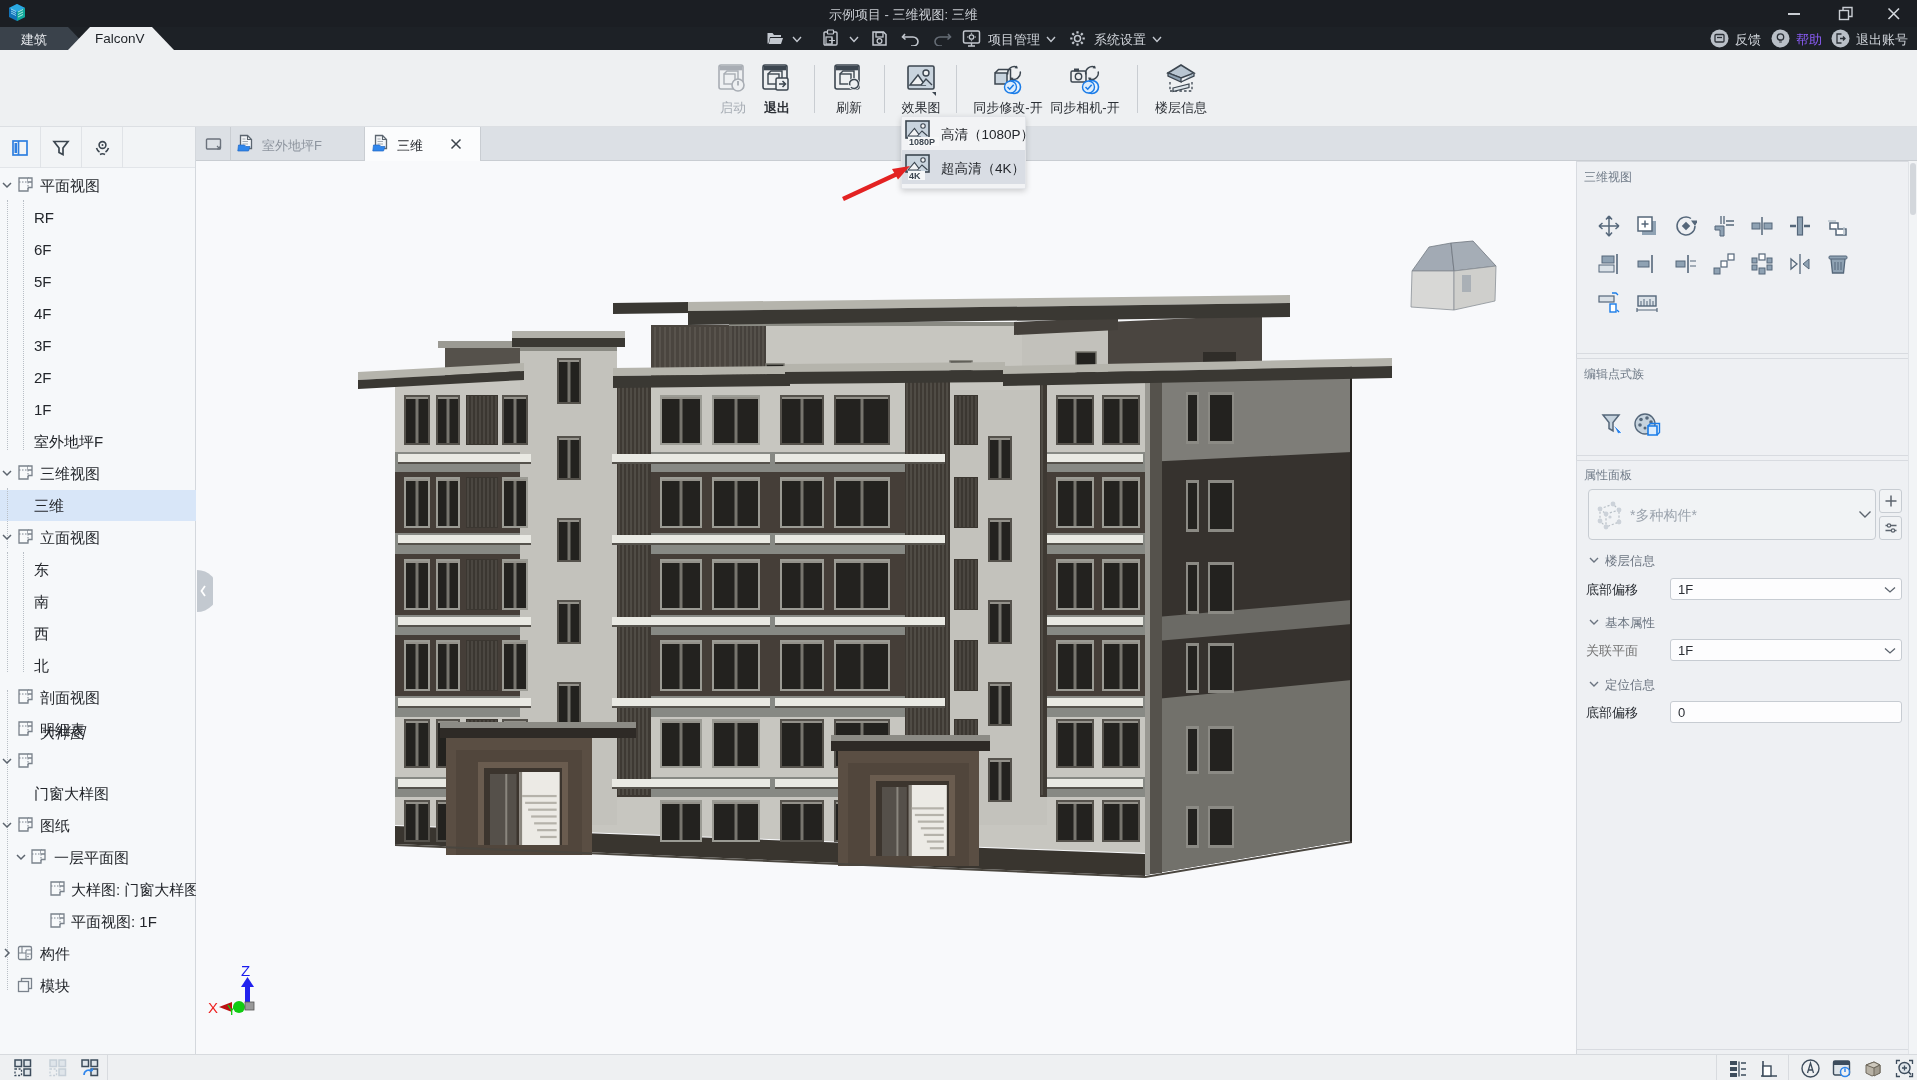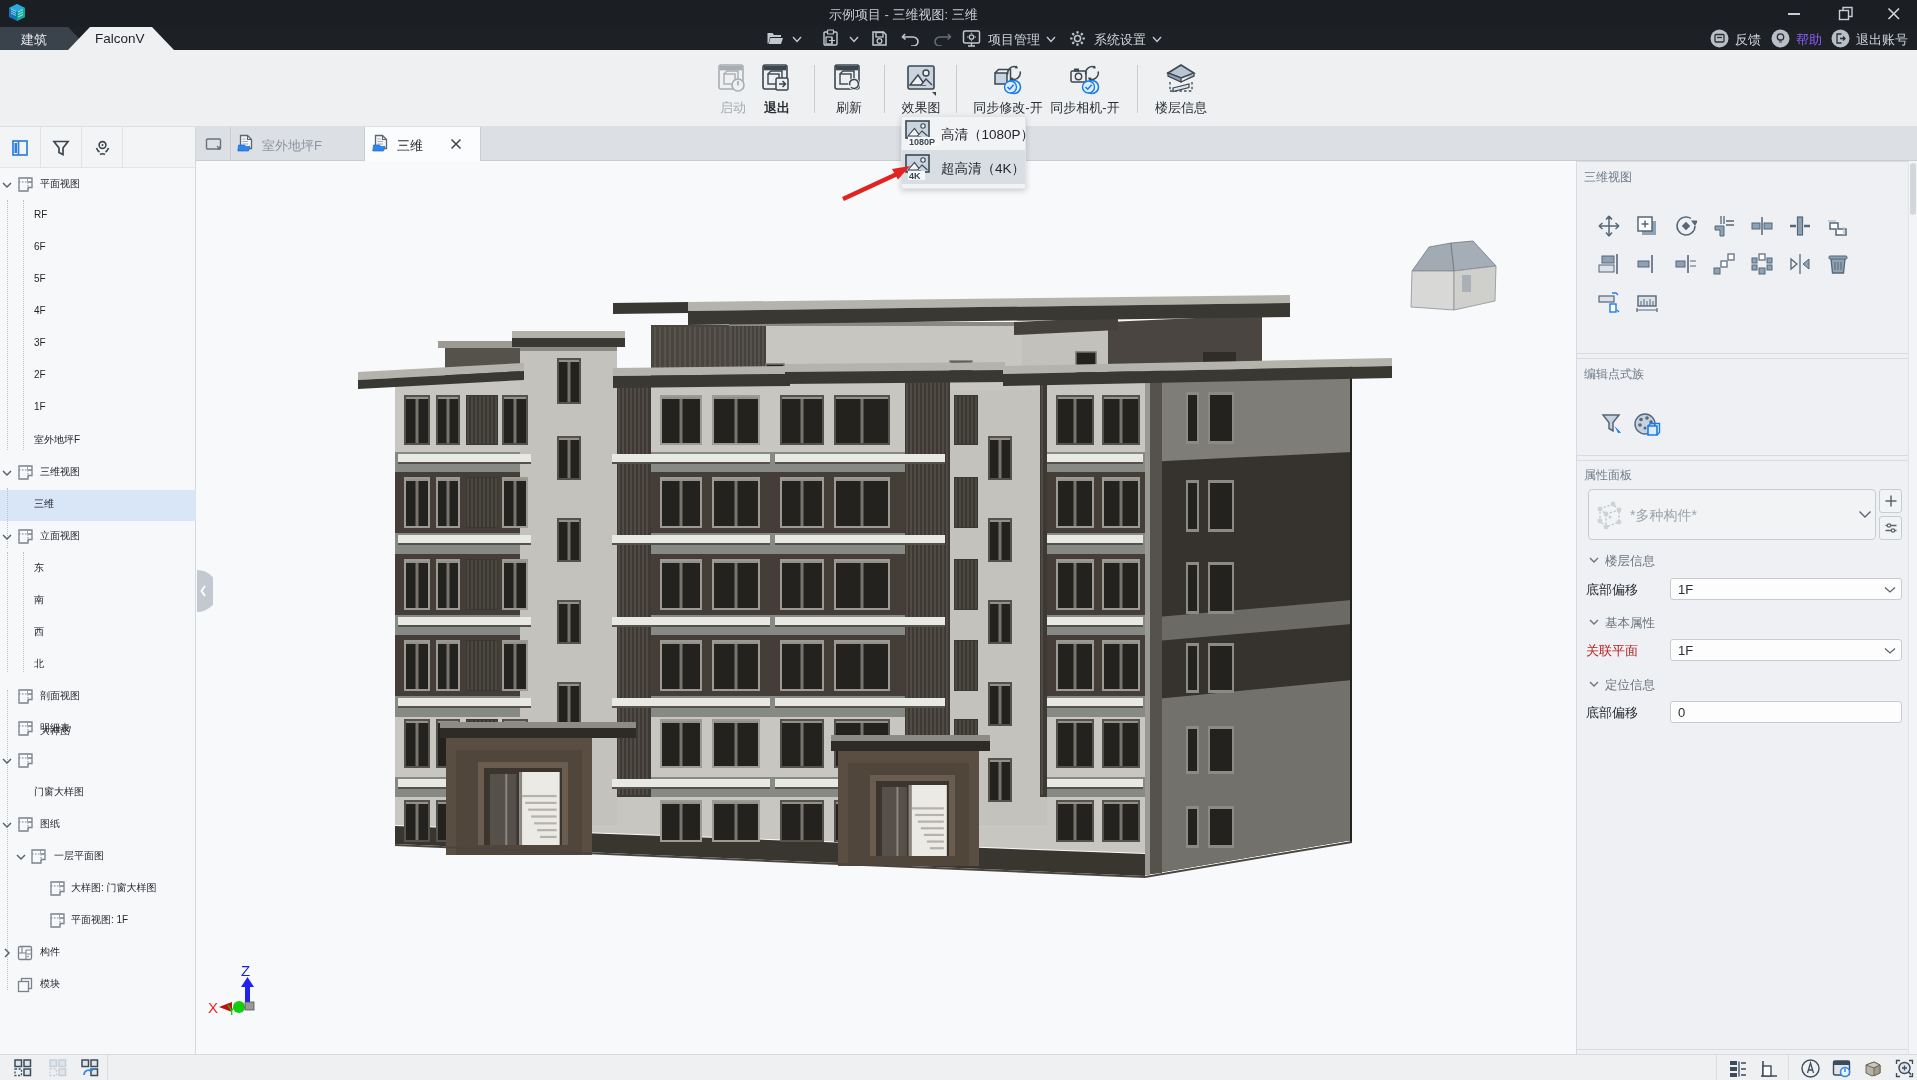--- a/index.html
+++ b/index.html
@@ -8,21 +8,21 @@
 .titlebar{left:0;top:0;width:1917px;height:27px;background:#1b1e23;}
 .menubar{left:0;top:27px;width:1917px;height:23px;background:#1d2126;}
 .ribbon{left:0;top:50px;width:1917px;height:77px;background:#eef0f2;border-bottom:1px solid #dcdfe3;}
 .leftpanel{left:0;top:127px;width:196px;height:927px;background:#f6f8fa;border-right:1px solid #d4d8dd;}
 .lp-toolbar{left:0;top:127px;width:195px;height:41px;background:#f2f4f6;border-bottom:1px solid #e2e5e9;}
 .tabbar{left:196px;top:127px;width:1721px;height:34px;background:#dce0e5;}
 .canvas{left:196px;top:161px;width:1380px;height:893px;background:#f8f9fb;}
 .rightpanel{left:1576px;top:161px;width:341px;height:893px;background:#eef0f3;border-left:1px solid #d4d8dd;}
 .statusbar{left:0;top:1054px;width:1917px;height:26px;background:#eef0f2;border-top:1px solid #d7dade;}
 .rtitle{font-size:12px;color:#717c89;}
-.treetxt{font-size:10px;color:#23262b;white-space:nowrap;}
+.treetxt{font-size:15px;color:#23262b;white-space:nowrap;}
 </style></head><body>
 
 <div class="abs titlebar"></div>
 <svg class="abs" style="left:9px;top:4px" width="16" height="18" viewBox="0 0 16 18">
 <polygon points="8,0 16,4 16,13 8,17 0,13 0,4" fill="#1273b8"></polygon>
 <polygon points="8,0 16,4 8,8 0,4" fill="#2aa8e0"></polygon>
 <polygon points="8,8 16,4 16,13 8,17" fill="#11a89a"></polygon>
 <path d="M2 5 L7 7.5 M2 7 L7 9.5 M2 9 L7 11.5" stroke="#9fe0f5" stroke-width="0.9" fill="none"></path>
 <path d="M9 8 L14 5.5 M9 10.5 L14 8 M9 13 L14 10.5" stroke="#bff0ea" stroke-width="0.9" fill="none"></path>
 </svg>
@@ -524,21 +524,21 @@
 <div class="abs" style="left:1586px;top:581px;font-size:13px;color:#2a2e34;">底部偏移</div>
 <div class="abs" style="left:1670px;top:578px;width:232px;height:22px;background:#fdfdfe;border:1px solid #c7ccd2;border-radius:3px;"></div>
 <div class="abs" style="left:1678px;top:582px;font-size:13px;color:#2a2e34;">1F</div>
 <svg class="abs" style="left:1884px;top:586px" width="12" height="8">
     <path d="M1 1.5 L6 6 L11 1.5" stroke="#5c646e" stroke-width="1.3" fill="none"></path>
   </svg>
 <svg class="abs" style="left:1589px;top:618px" width="10" height="8">
     <path d="M1 2 L5 6 L9 2" stroke="#6b7480" stroke-width="1.4" fill="none"></path>
   </svg>
 <div class="abs" style="left:1605px;top:615px;font-size:12.5px;color:#6b7480;">基本属性</div>
-<div class="abs" style="left:1586px;top:642px;font-size:13px;color:#b91c1c;">关联平面</div>
+<div class="abs" style="left:1586px;top:642px;font-size:13px;color:#737373;">关联平面</div>
 <div class="abs" style="left:1670px;top:639px;width:232px;height:22px;background:#fdfdfe;border:1px solid #c7ccd2;border-radius:3px;"></div>
 <div class="abs" style="left:1678px;top:643px;font-size:13px;color:#2a2e34;">1F</div>
 <svg class="abs" style="left:1884px;top:647px" width="12" height="8">
     <path d="M1 1.5 L6 6 L11 1.5" stroke="#5c646e" stroke-width="1.3" fill="none"></path>
   </svg>
 <svg class="abs" style="left:1589px;top:680px" width="10" height="8">
     <path d="M1 2 L5 6 L9 2" stroke="#6b7480" stroke-width="1.4" fill="none"></path>
   </svg>
 <div class="abs" style="left:1605px;top:677px;font-size:12.5px;color:#6b7480;">定位信息</div>
 <div class="abs" style="left:1586px;top:704px;font-size:13px;color:#2a2e34;">底部偏移</div>

